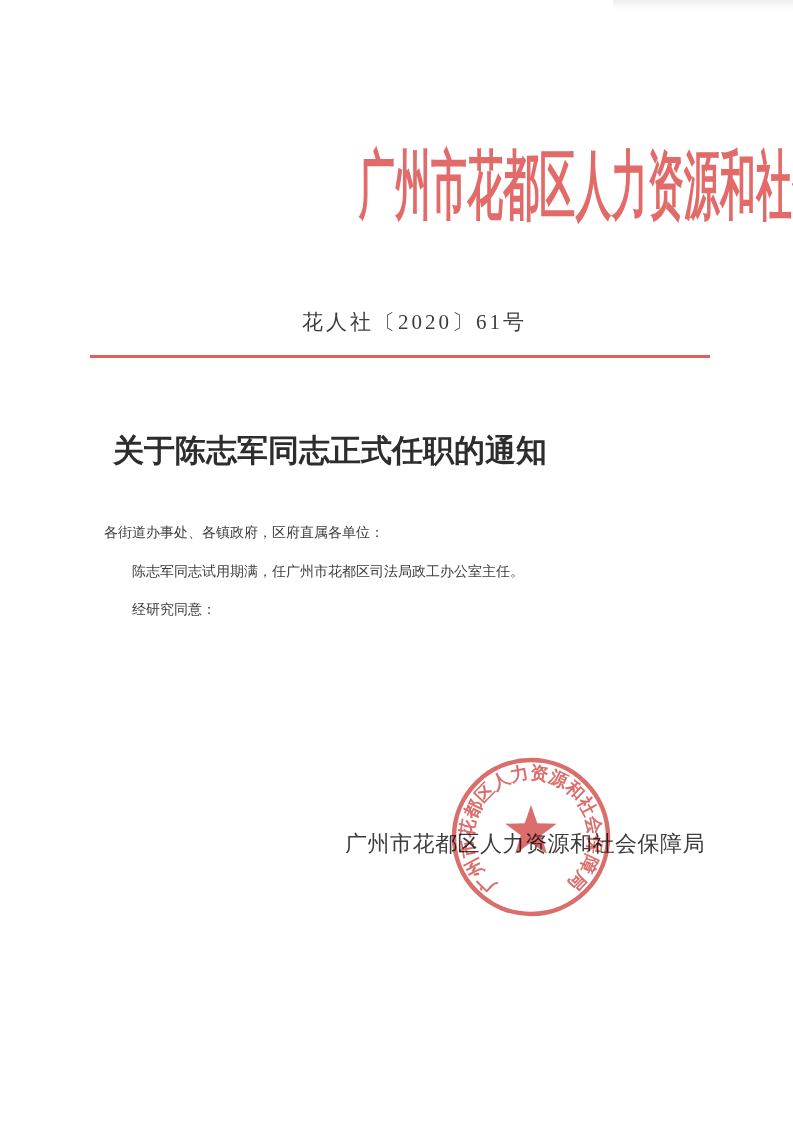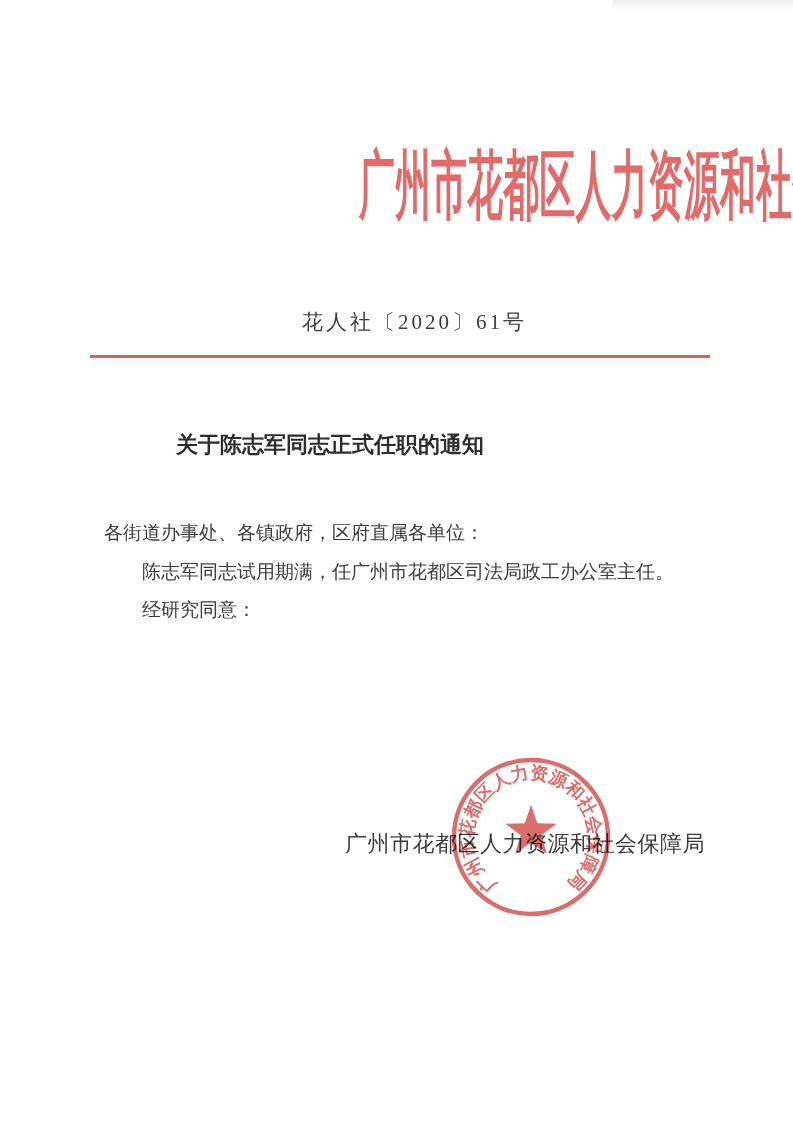--- a/index.html
+++ b/index.html
@@ -56,33 +56,33 @@
     background: #e25f5f;
   }
 
   
   .notice-title {
     position: absolute;
     top: 430px;
     left: 0;
     width: 660px;
     text-align: center;
-    font-size: 22px;
+    font-size: 31px;
     font-weight: bold;
     color: #2d2d2d;
     letter-spacing: 0px;
   }
 
   
   .body-text {
     position: absolute;
     top: 514px;
     left: 104px;
     width: 592px;
-    font-size: 19px;
+    font-size: 14px;
     line-height: 38.5px;
     color: #3c3c3c;
     text-align: justify;
   }
   .body-text p { text-indent: 2em; }
   .body-text p.no-indent { text-indent: 0; }
 
   
   .signature-block {
     position: absolute;

